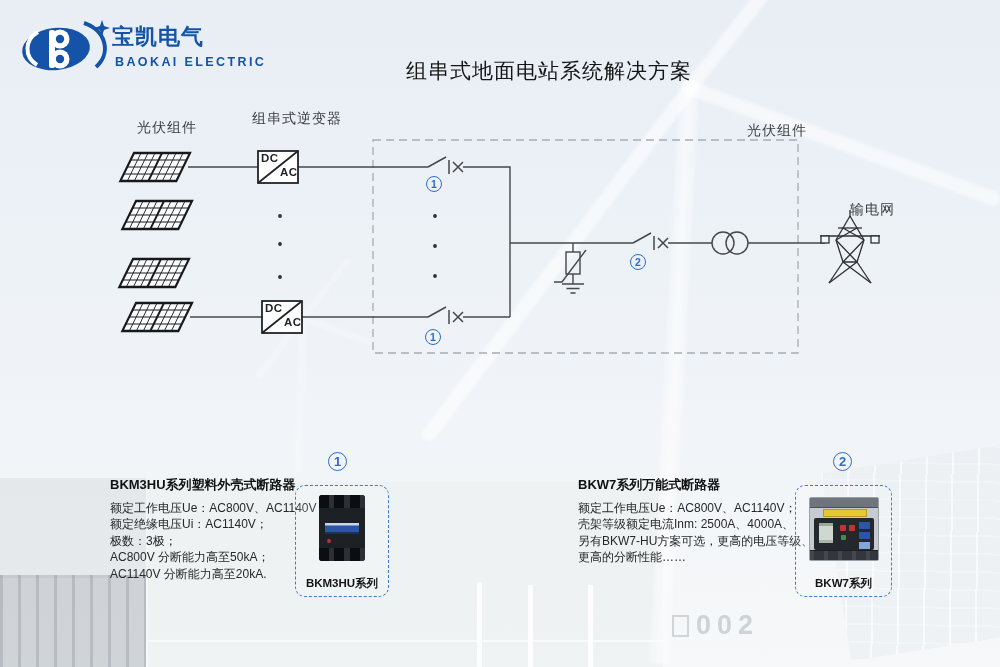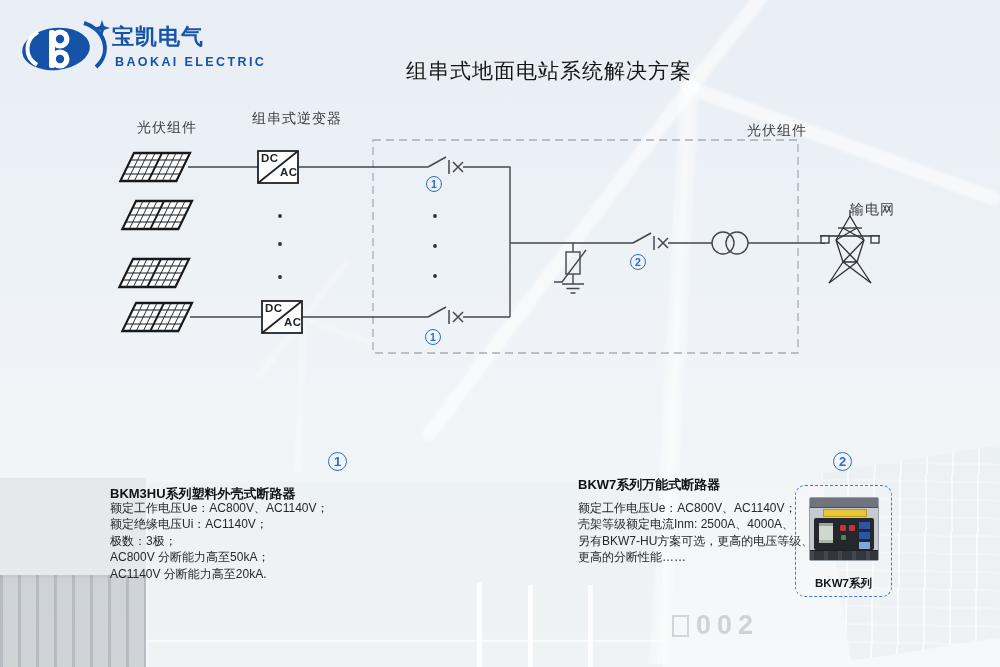--- a/index.html
+++ b/index.html
@@ -200,29 +200,40 @@
 
   <div class="dcac" style="left:261px;top:152px;">DC</div>
   <div class="dcac" style="left:280px;top:166px;">AC</div>
   <div class="dcac" style="left:265px;top:302px;">DC</div>
   <div class="dcac" style="left:284px;top:316px;">AC</div>
 
   <div class="marker" style="left:426px;top:176px;">1</div>
   <div class="marker" style="left:425px;top:329px;">1</div>
   <div class="marker" style="left:630px;top:254px;">2</div>
 
-  <div class="spec-heading" style="left:110px;top:476px;margin-top:9px;">BKM3HU系列塑料外壳式断路器</div>
+  <div class="spec-heading" style="left:110px;top:476px;">BKM3HU系列塑料外壳式断路器</div>
   <div class="spec-lines" style="left:110px;top:500px;">
     <div>额定工作电压Ue：AC800V、AC1140V；</div>
     <div>额定绝缘电压Ui：AC1140V；</div>
     <div>极数：3极；</div>
     <div>AC800V 分断能力高至50kA；</div>
     <div>AC1140V 分断能力高至20kA.</div>
   </div>
   <div class="marker big" style="left:328px;top:452px;">1</div>
+  <div class="pbox" style="left:295px;top:485px;width:92px;height:110px;">
+    <div class="mccb">
+      <div class="term"></div>
+      <div class="face">
+        <div class="mlabel"></div>
+        <div class="mdot"></div>
+      </div>
+      <div class="term"></div>
+    </div>
+    <div class="pcaption">BKM3HU系列</div>
+  </div>
 
   <div class="spec-heading" style="left:578px;top:476px;">BKW7系列万能式断路器</div>
   <div class="spec-lines" style="left:578px;top:500px;">
     <div>额定工作电压Ue：AC800V、AC1140V；</div>
     <div>壳架等级额定电流Inm: 2500A、4000A、</div>
     <div>另有BKW7-HU方案可选，更高的电压等级、</div>
     <div>更高的分断性能……</div>
   </div>
   <div class="marker big" style="left:833px;top:452px;">2</div>
   <div class="pbox" style="left:795px;top:485px;width:95px;height:110px;">

